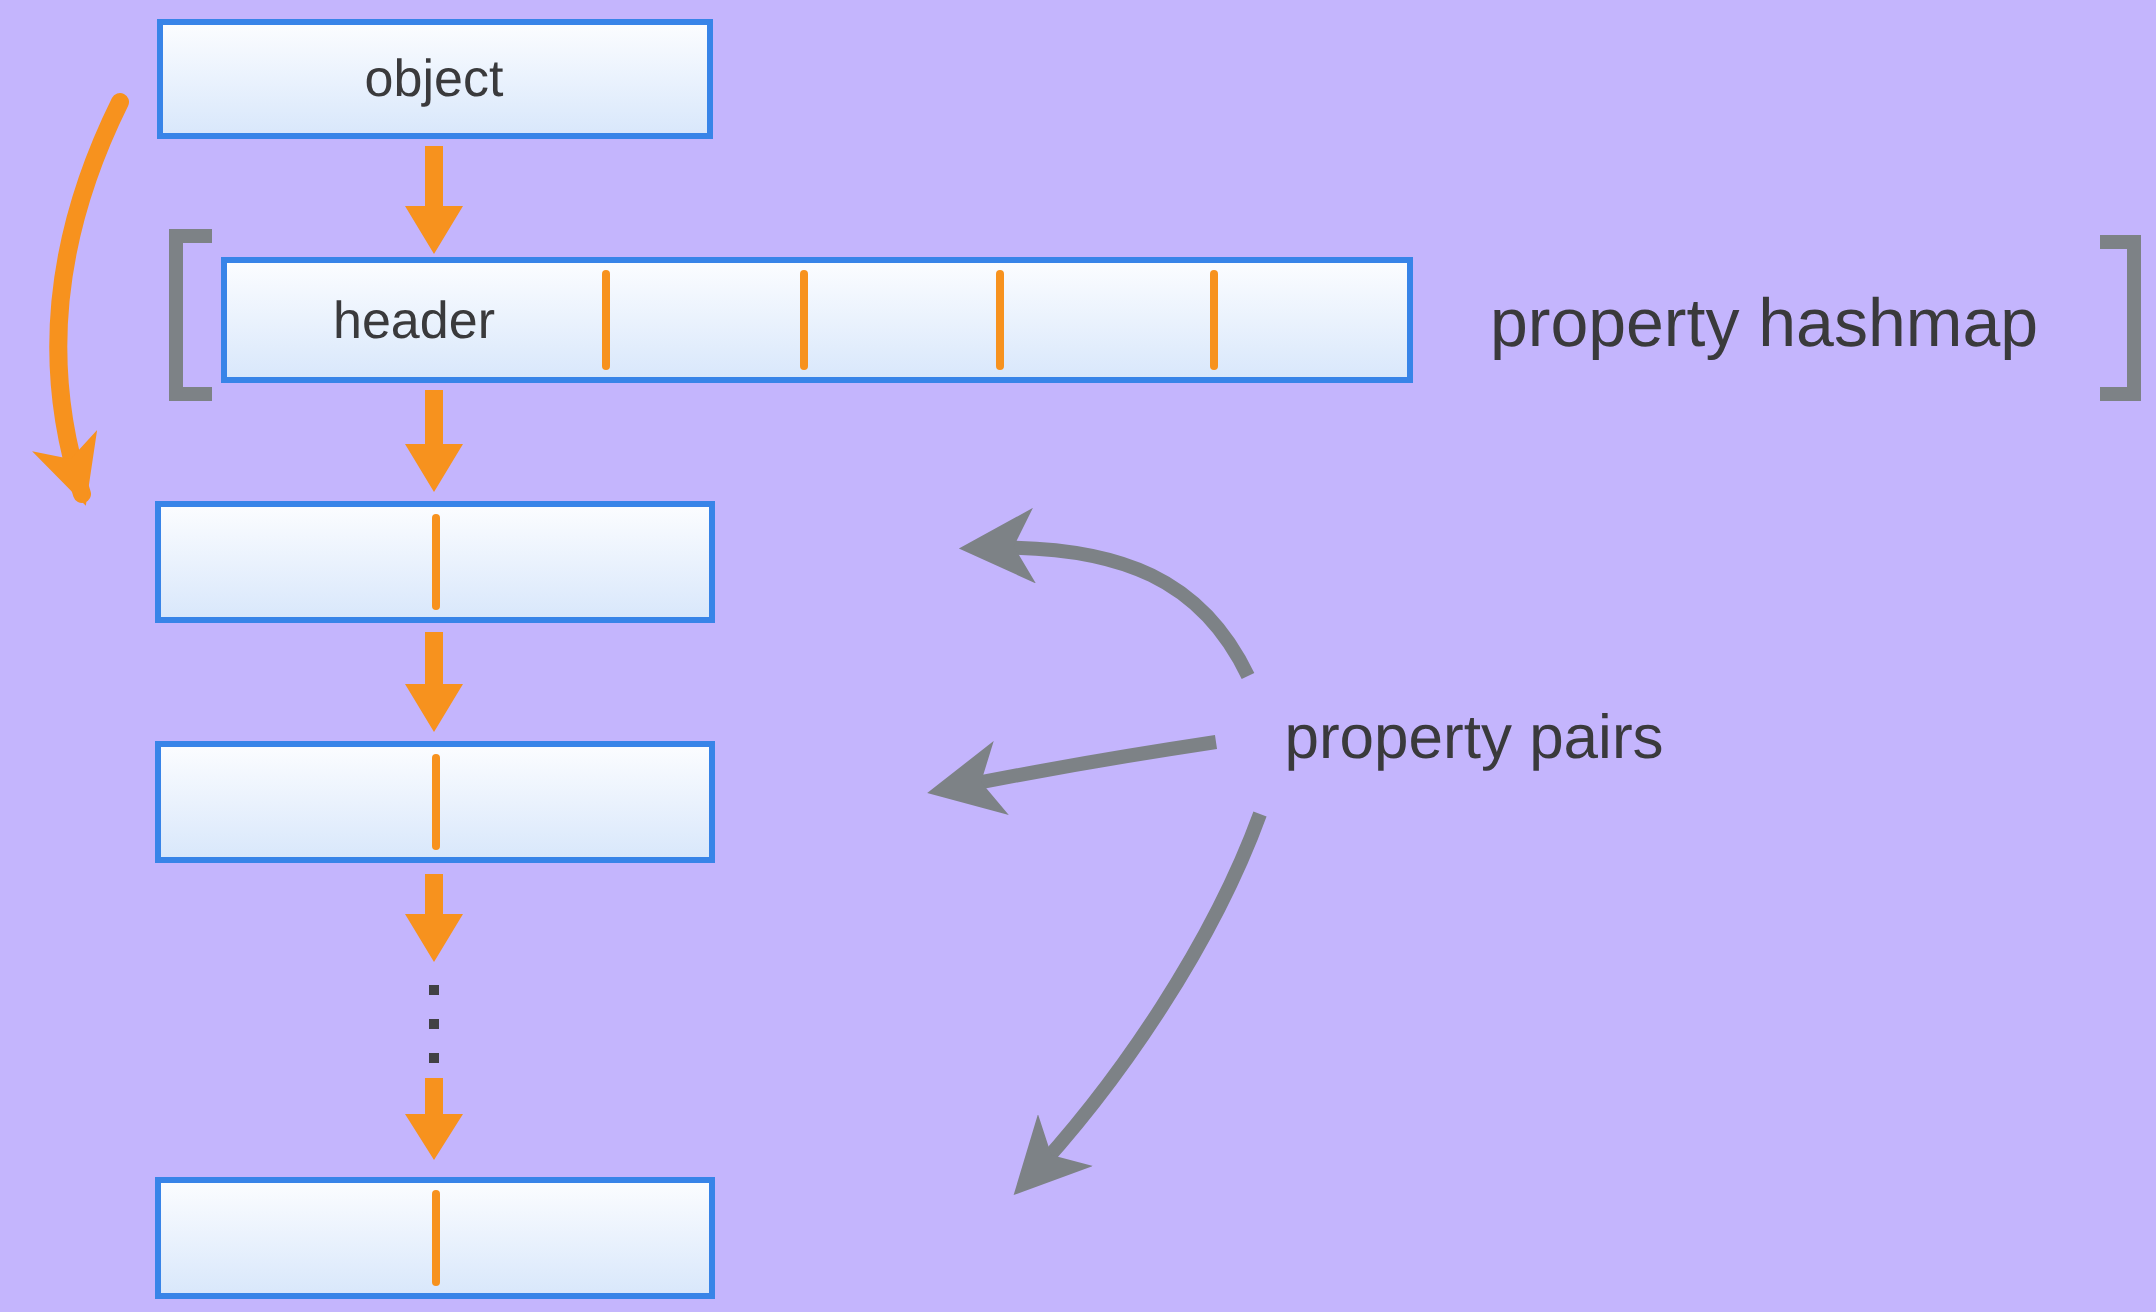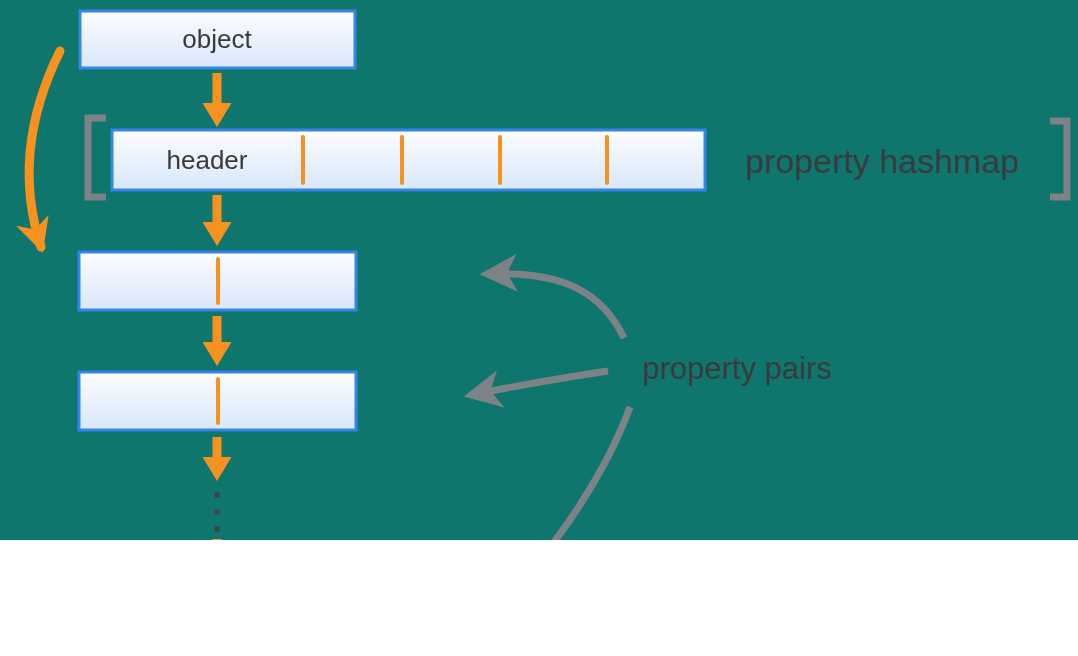--- a/index.html
+++ b/index.html
@@ -5,21 +5,21 @@
   :root{
     --accent-orange:#F7921E;
     --box-border-blue:#3884E8;
     --box-fill-top:#FCFDFF;
     --box-fill-bottom:#D8E7FB;
     --annotation-gray:#7D8286;
     --text-dark:#3A3A3C;
     --ellipsis-dot:#414144;
   }
   html,body{margin:0;padding:0;background:#ffffff;}
-  .stage{position:relative;width:1078px;height:540px;background:#0f766e;overflow:hidden;text-align:right;}
+  .stage{position:relative;width:1078px;height:656px;background:#c4b5fd;overflow:hidden;text-align:right;}
   svg{display:block;}
   text{
     font-family:"Liberation Sans","DejaVu Sans",sans-serif;
     fill:var(--text-dark);
   }
   .box-rect{
     fill:url(#boxGrad);
     stroke:var(--box-border-blue);
     stroke-width:3;
   }

